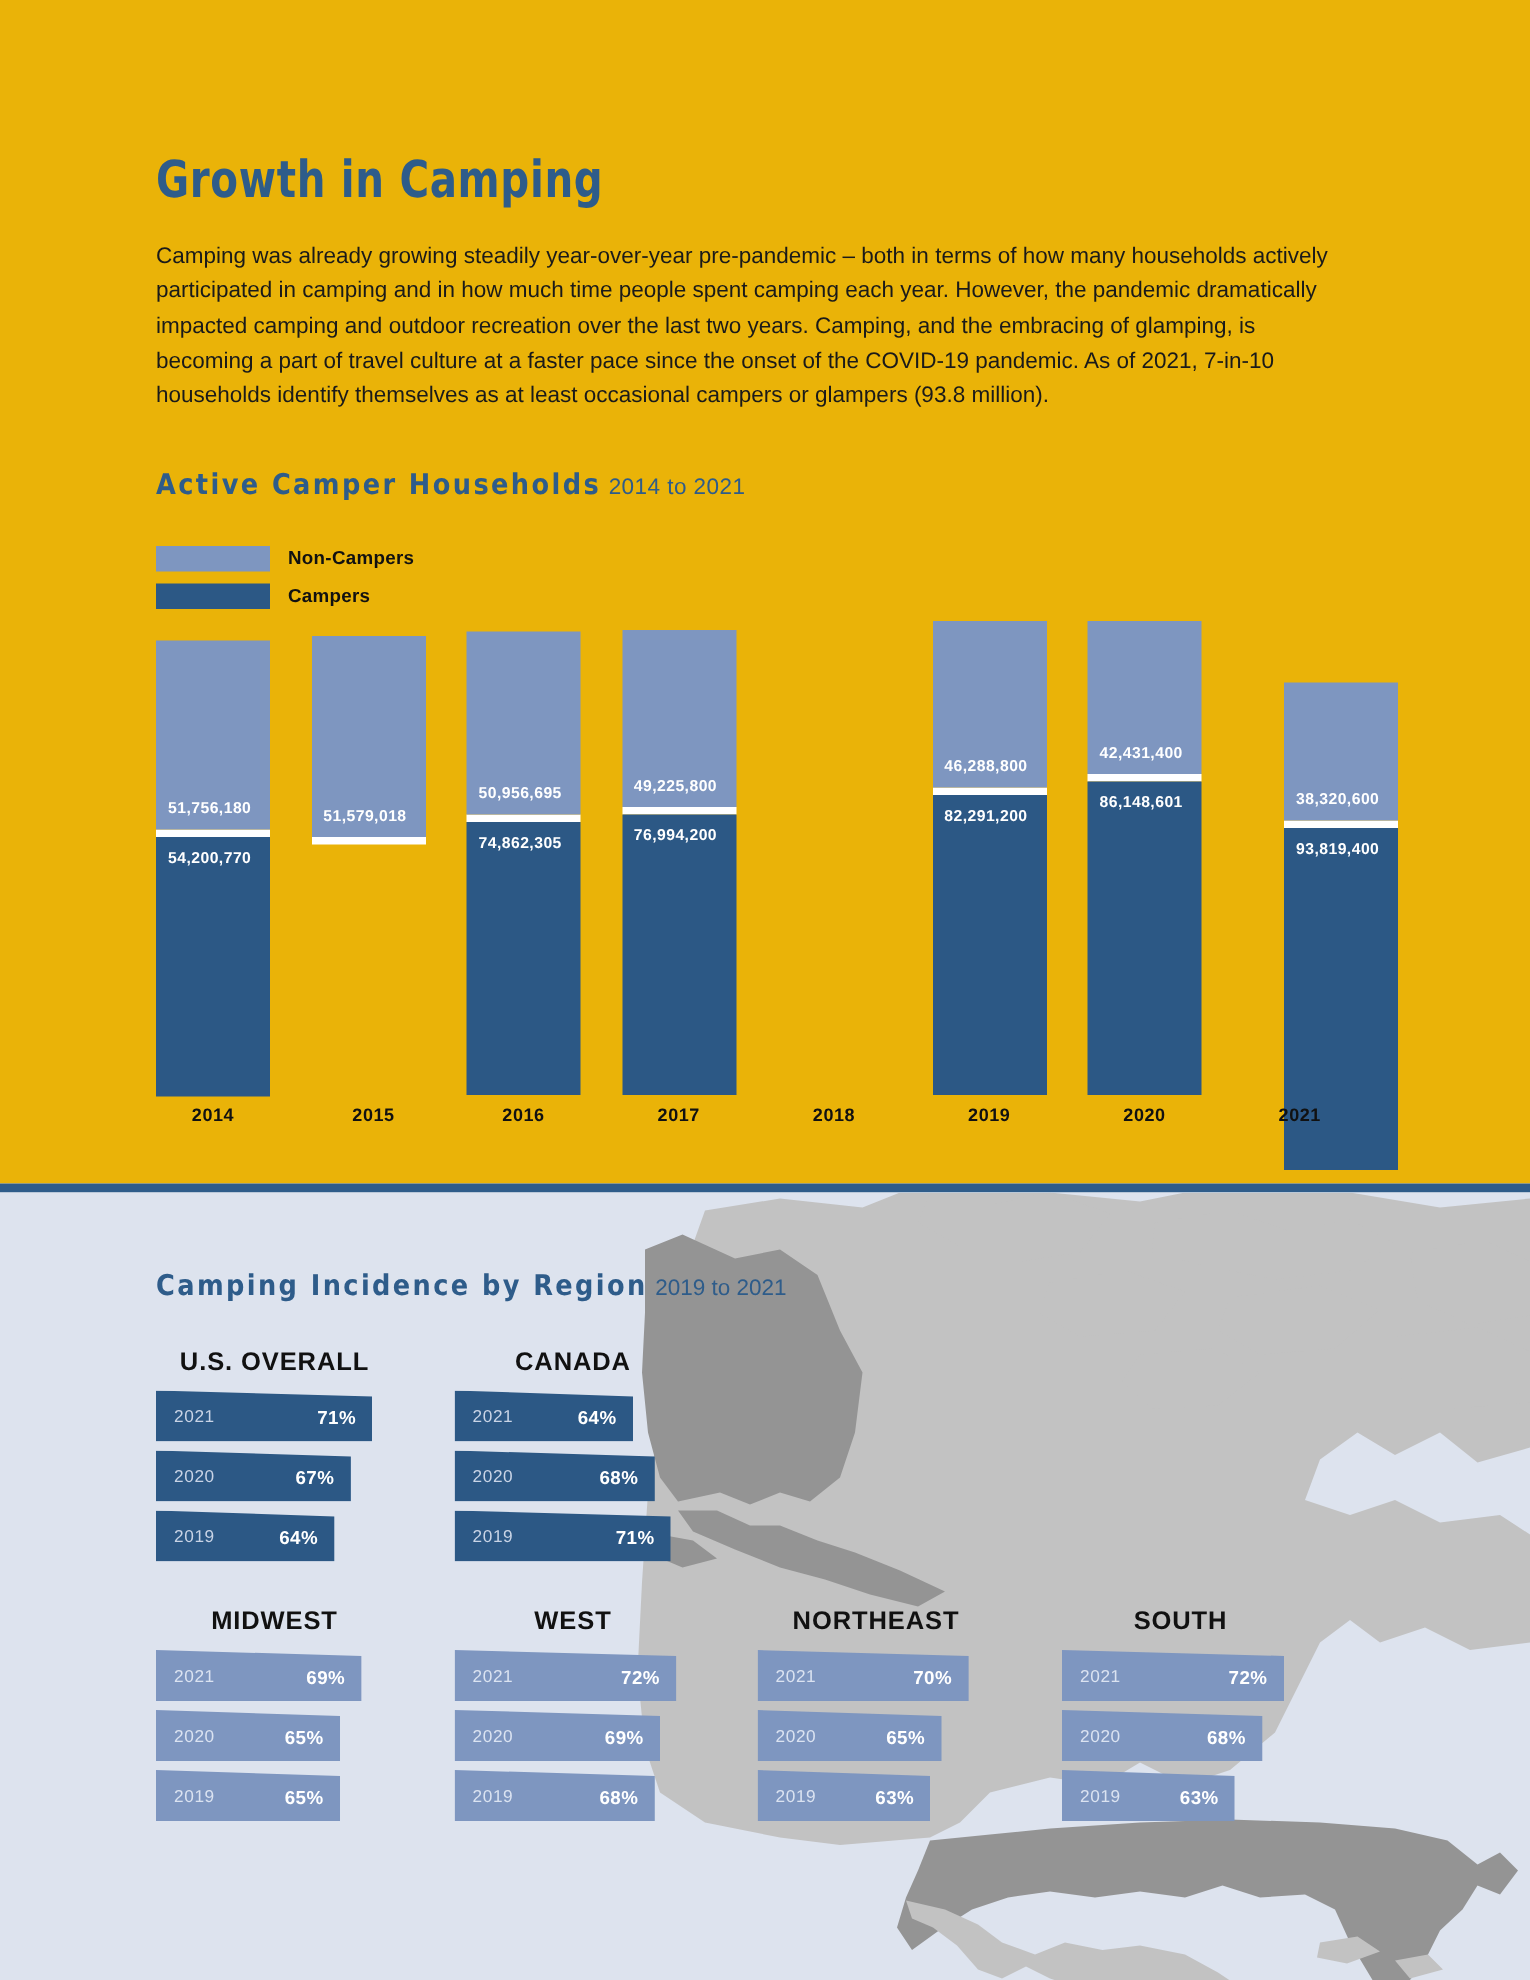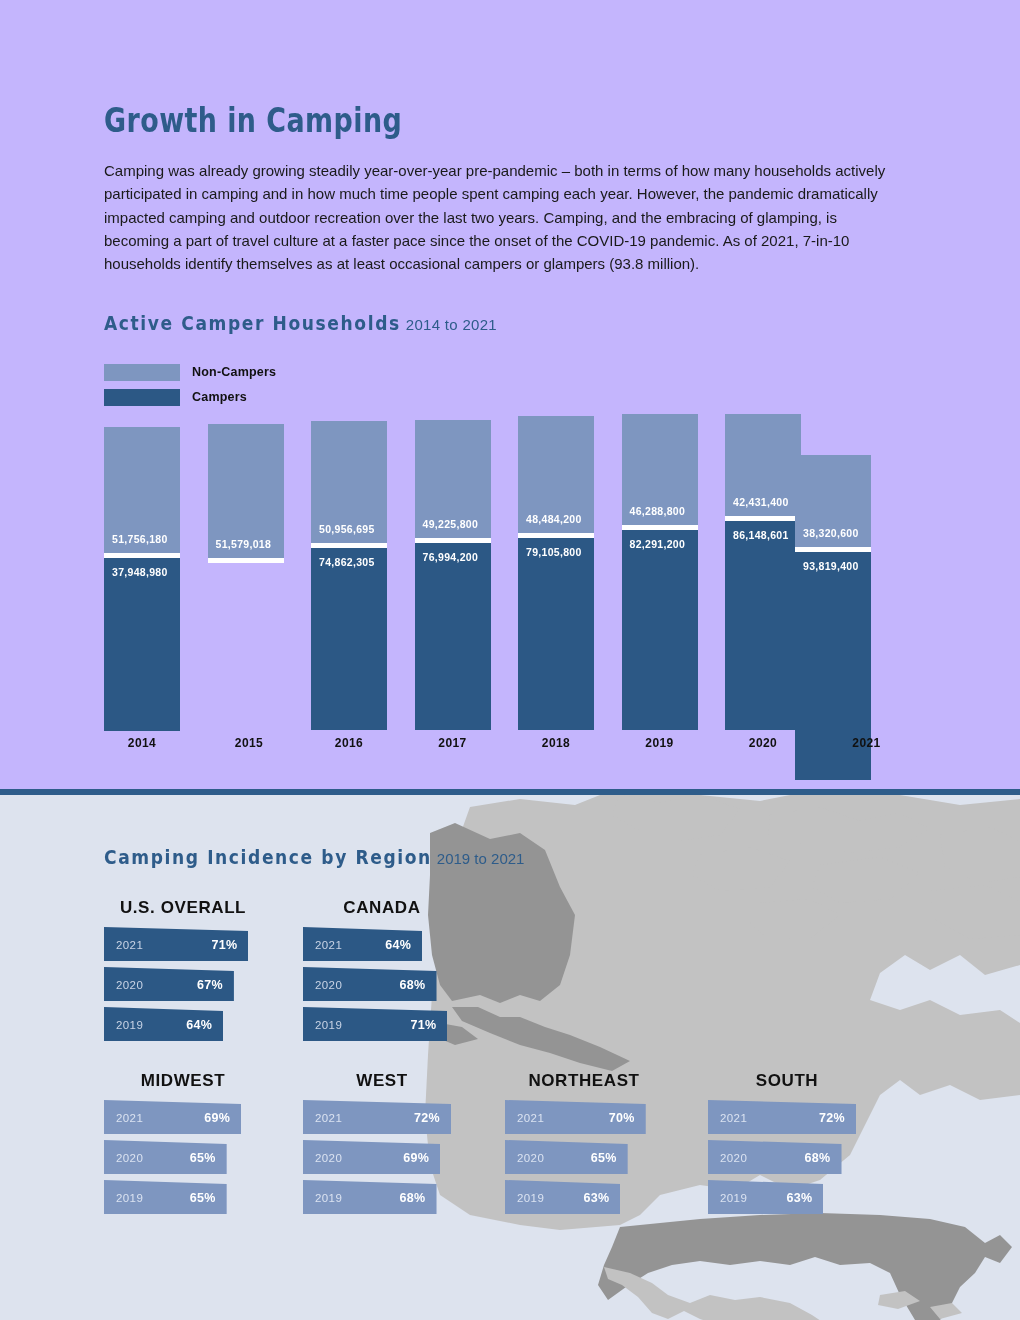--- a/index.html
+++ b/index.html
@@ -7,21 +7,21 @@
   body {
     font-family:"Liberation Sans", sans-serif;
     background:#ffffff;
     position:relative;
     overflow:hidden;
   }
 
   
   #top-section {
     position:absolute; left:0; top:0; width:1020px; height:789px;
-    background:#c4b5fd;
+    background:#eab308;
   }
 
   #page-title {
     position:absolute; left:104px; top:100px;
     font-size:34px; font-weight:bold; letter-spacing:0.5px;
     color:#2e5c8a;
     font-family:"DejaVu Sans Condensed","Liberation Sans", sans-serif;
     transform:scaleX(0.88); transform-origin:left center;
   }
 
@@ -140,21 +140,21 @@
       </div>
     </div>
 
   <div id="stacked-chart">
       <div class="col" style="left: 0px; height: 303.083px;">
         <div class="seg seg-top" style="height: 126px;">
           <span class="seg-val">51,756,180</span>
         </div>
         <div class="seg-gap"></div>
         <div class="seg seg-bot" style="height: 173.288px;">
-          <span class="seg-val">37,948,980</span>
+          <span class="seg-val">54,200,770</span>
         </div>
       </div>
       <div class="col" style="left: 103.5px; height: 306.423px;">
         <div class="seg seg-top" style="height: 134px;">
           <span class="seg-val">51,579,018</span>
         </div>
         <div class="seg-gap"></div>
       </div>
       <div class="col" style="left: 207px; height: 309.453px;">
         <div class="seg seg-top" style="height: 122.829px;">
@@ -167,48 +167,39 @@
       </div>
       <div class="col" style="left: 310.5px; height: 310.44px;">
         <div class="seg seg-top" style="height: 118.571px;">
           <span class="seg-val">49,225,800</span>
         </div>
         <div class="seg-gap"></div>
         <div class="seg seg-bot" style="height: 186.868px;">
           <span class="seg-val">76,994,200</span>
         </div>
       </div>
-      <div class="col" style="left: 414px; height: 313.809px;">
-        <div class="seg seg-top" style="height: 116.748px;">
-          <span class="seg-val">48,484,200</span>
-        </div>
-        <div class="seg-gap"></div>
-        <div class="seg seg-bot" style="height: 192.062px;">
-          <span class="seg-val">79,105,800</span>
-        </div>
-      </div>
       <div class="col" style="left: 517.5px; height: 316.244px;">
         <div class="seg seg-top" style="height: 111.348px;">
           <span class="seg-val">46,288,800</span>
         </div>
         <div class="seg-gap"></div>
         <div class="seg seg-bot" style="height: 199.896px;">
           <span class="seg-val">82,291,200</span>
         </div>
       </div>
       <div class="col" style="left: 621px; height: 316.244px;">
         <div class="seg seg-top" style="height: 101.861px;">
           <span class="seg-val">42,431,400</span>
         </div>
         <div class="seg-gap"></div>
         <div class="seg seg-bot" style="height: 209.384px;">
           <span class="seg-val">86,148,601</span>
         </div>
       </div>
-      <div class="col" style="left: 691px; height: 275px;">
+      <div class="col" style="left: 752px; height: 275px;">
         <div class="seg seg-top" style="height: 91.75px;">
           <span class="seg-val">38,320,600</span>
         </div>
         <div class="seg-gap"></div>
         <div class="seg seg-bot" style="height: 228.25px;">
           <span class="seg-val">93,819,400</span>
         </div>
       </div>
     </div>
 

